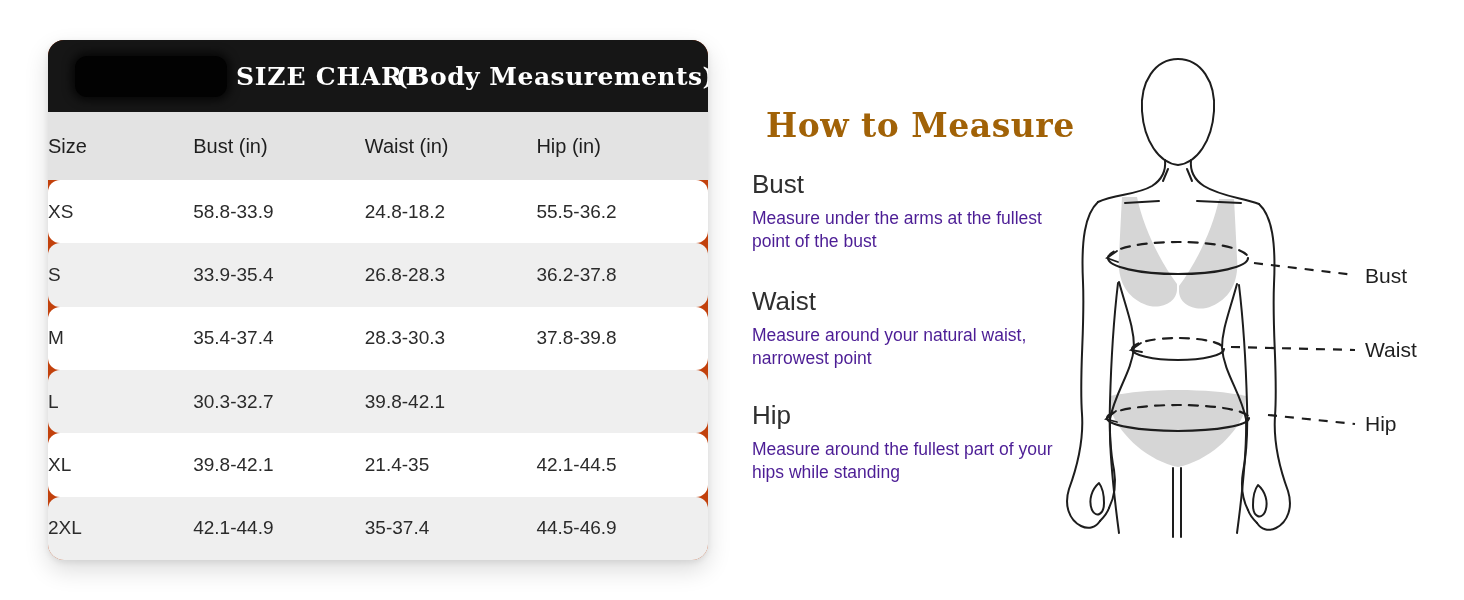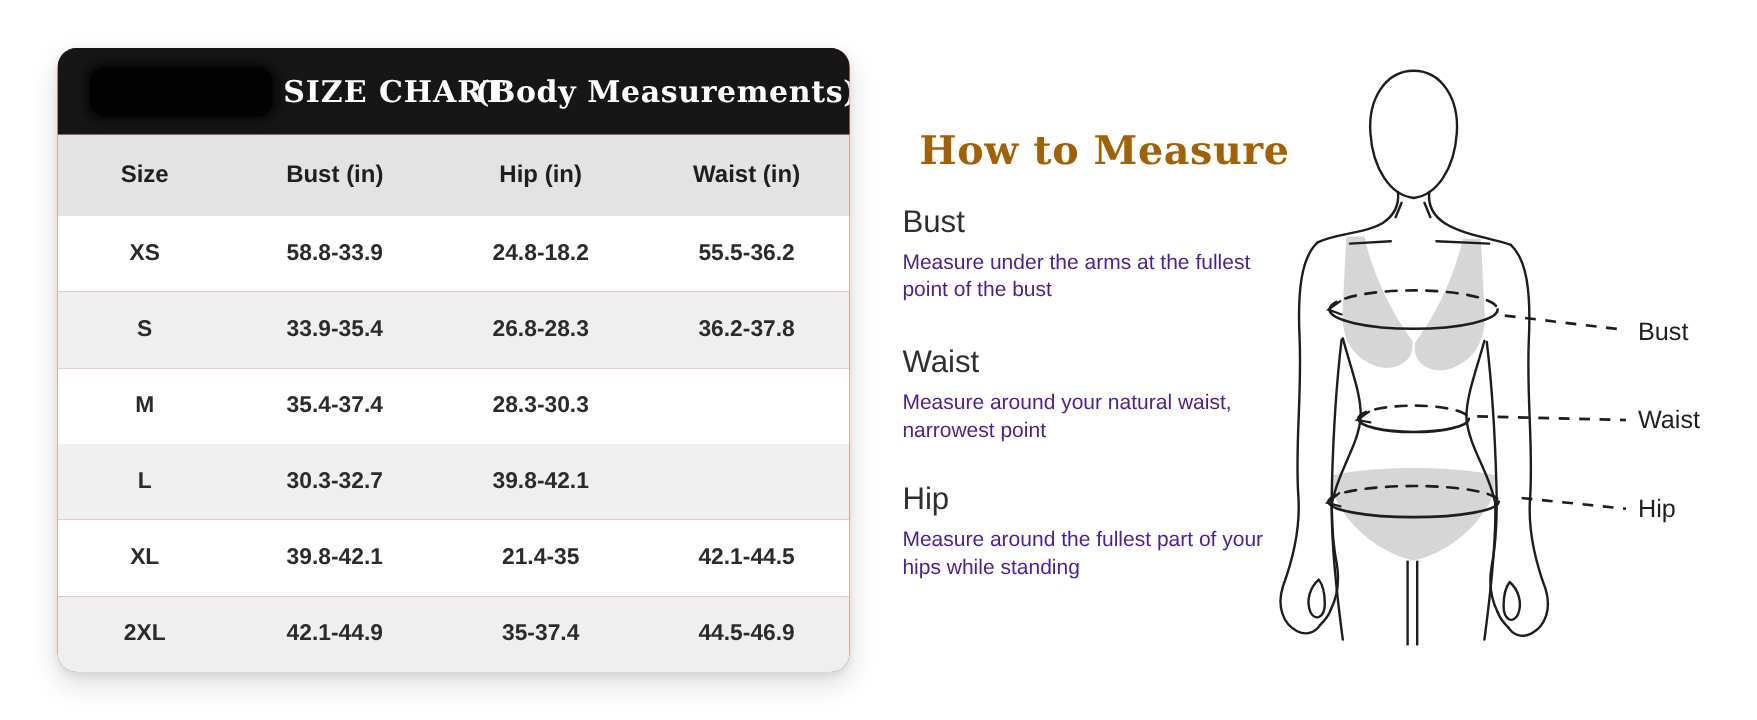--- a/index.html
+++ b/index.html
@@ -21,24 +21,24 @@
   }
   .redaction{
     position:absolute;left:27px;top:16px;width:152px;height:41px;
     background:#020202;border-radius:12px;
     box-shadow:0 0 9px 4px rgba(0,0,0,.65);
   }
   .card-title{position:absolute;left:188px;font-size:25px;letter-spacing:.8px;white-space:nowrap;}
   .card-subtitle{position:absolute;left:348px;font-size:25px;letter-spacing:.5px;white-space:nowrap;}
   .trow{
     display:grid;grid-template-columns:22% 26% 26% 26%;
-    align-items:center;text-align:center;font-weight:bold;
+    align-items:center;
   }
   .thead{flex:0 0 68px;background:#e3e3e3;font-size:20px;color:#1e1e1e;}
-  .tbody-row{flex:1 1 auto;background:#ffffff;font-size:19px;color:#2b2b2b;}
+  .tbody-row{flex:1 1 auto;background:#ffffff;font-size:19px;color:#2b2b2b;border-radius:12px;}
   .tbody-row.alt{background:#efefef;}
   .cell{white-space:nowrap;}
   
   .howto-title{
     position:absolute;left:750px;top:90px;margin:16px;
     font-family:"DejaVu Serif","Liberation Serif",serif;font-weight:700;
     font-size:33px;color:#a16207;letter-spacing:.5px;white-space:nowrap;
   }
   .measure-section{position:absolute;left:752px;width:312px;}
   .measure-section h2{
@@ -59,40 +59,41 @@
 <section class="size-card">
   <header class="card-header">
     <span class="redaction"></span>
     <span class="card-title">SIZE CHART</span>
     <span class="card-subtitle">(Body Measurements)</span>
   </header>
 
   <div class="trow thead">
     <span class="cell">Size</span>
     <span class="cell">Bust (in)</span>
+    <span class="cell">Waist (in)</span>
     <span class="cell">Hip (in)</span>
-    <span class="cell">Waist (in)</span>
   </div>
 
   <div class="trow tbody-row">
     <span class="cell">XS</span>
     <span class="cell">58.8-33.9</span>
     <span class="cell">24.8-18.2</span>
     <span class="cell">55.5-36.2</span>
   </div>
   <div class="trow tbody-row alt">
     <span class="cell">S</span>
     <span class="cell">33.9-35.4</span>
     <span class="cell">26.8-28.3</span>
     <span class="cell">36.2-37.8</span>
   </div>
   <div class="trow tbody-row">
     <span class="cell">M</span>
     <span class="cell">35.4-37.4</span>
     <span class="cell">28.3-30.3</span>
+    <span class="cell">37.8-39.8</span>
   </div>
   <div class="trow tbody-row alt">
     <span class="cell">L</span>
     <span class="cell">30.3-32.7</span>
     <span class="cell">39.8-42.1</span>
   </div>
   <div class="trow tbody-row">
     <span class="cell">XL</span>
     <span class="cell">39.8-42.1</span>
     <span class="cell">21.4-35</span>

